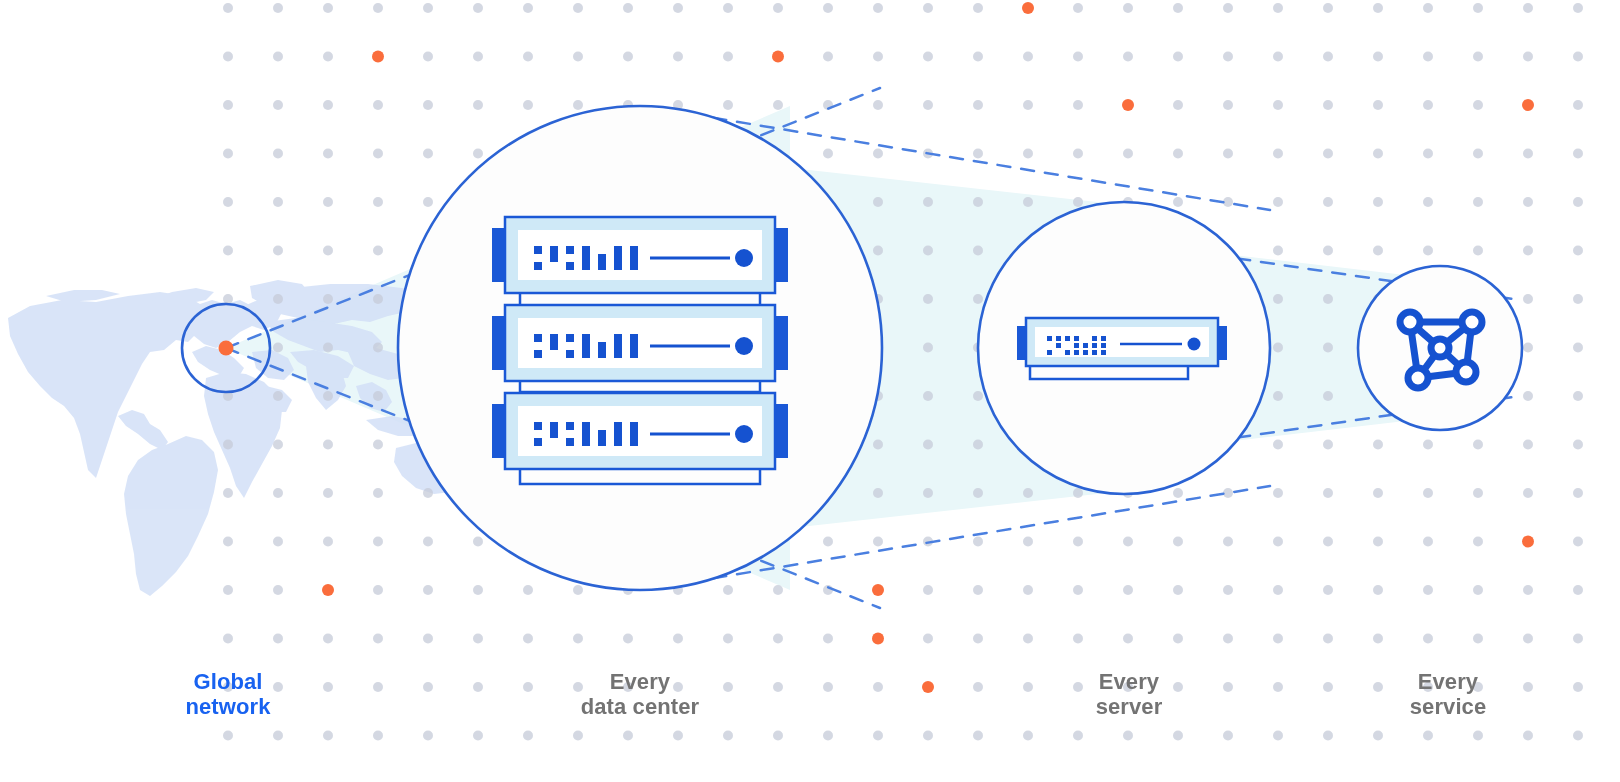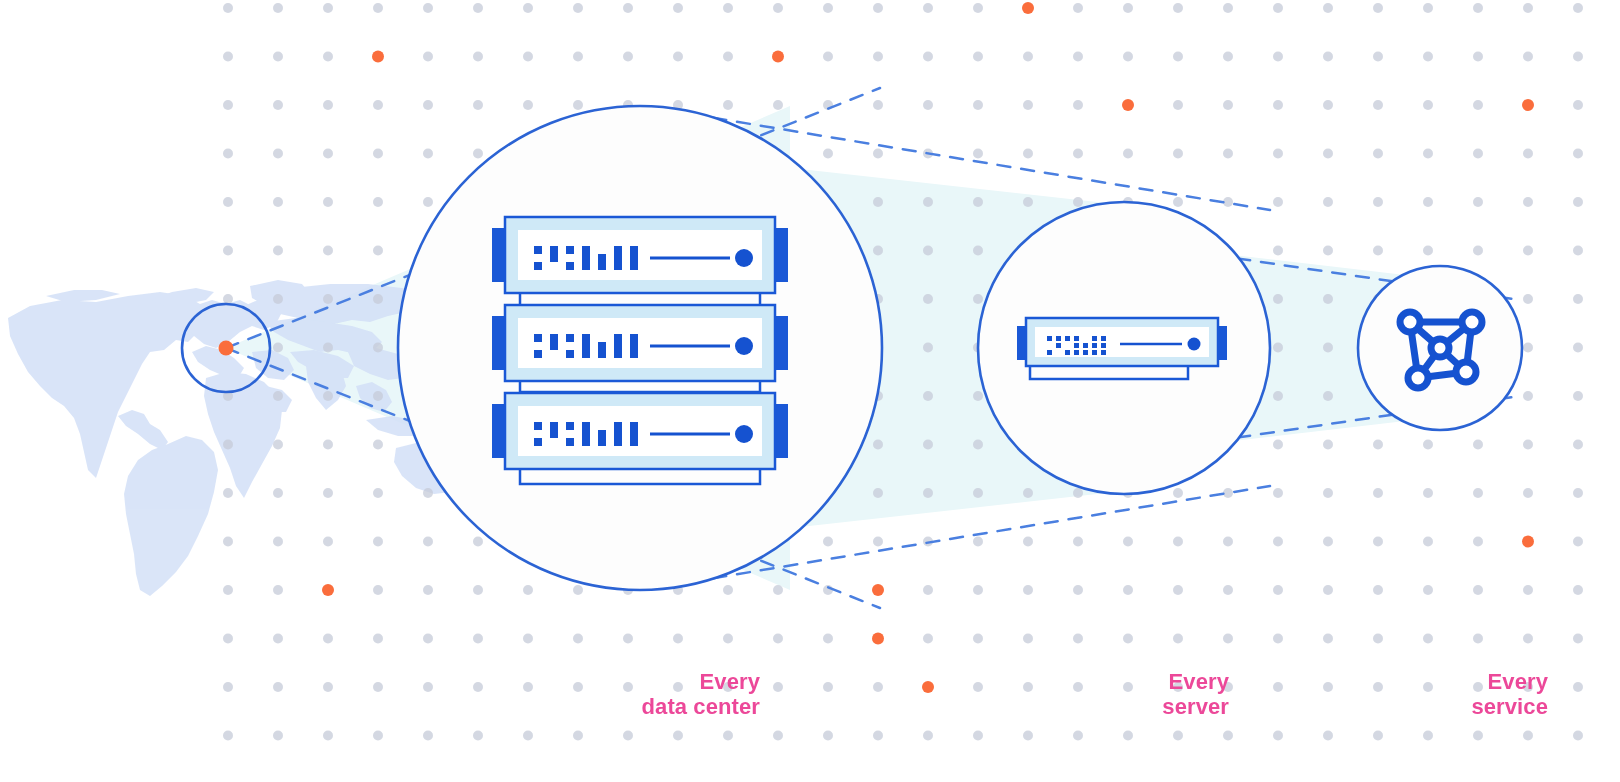--- a/index.html
+++ b/index.html
@@ -32,21 +32,21 @@
   .label {
     position: absolute;
     text-align: center;
     font-size: 22px;
     line-height: 25px;
     font-weight: 700;
     letter-spacing: 0.1px;
     white-space: pre-line;
     pointer-events: auto;
   }
-  .label.dark { color: #ec4899; text-align: right; }
+  .label.dark { color: #737373; }
   .label.accent { color: #1862f0; }
 </style>
 </head>
 <body>
 
 <div id="stage">
 
   <svg class="layer" viewBox="0 0 1620 782">
     <defs>
       <clipPath id="clip-stage">
@@ -730,20 +730,22 @@
         <circle cx="1472" cy="322" r="10" fill="#ffffff" stroke="#1552d0" stroke-width="7"></circle>
         <circle cx="1440" cy="348" r="9" fill="#ffffff" stroke="#1552d0" stroke-width="7"></circle>
         <circle cx="1418" cy="378" r="10" fill="#ffffff" stroke="#1552d0" stroke-width="7"></circle>
         <circle cx="1466" cy="372" r="10" fill="#ffffff" stroke="#1552d0" stroke-width="7"></circle>
       </g>
 
     </g>
   </svg>
 
   <div class="labels">
+    <div class="label accent" style="left:128px; top:669px; width:200px;">Global
+network</div>
     <div class="label dark" style="left:520px; top:669px; width:240px;">Every
 data center</div>
     <div class="label dark" style="left:1029px; top:669px; width:200px;">Every
 server</div>
     <div class="label dark" style="left:1348px; top:669px; width:200px;">Every
 service</div>
   </div>
 
 </div>
 

